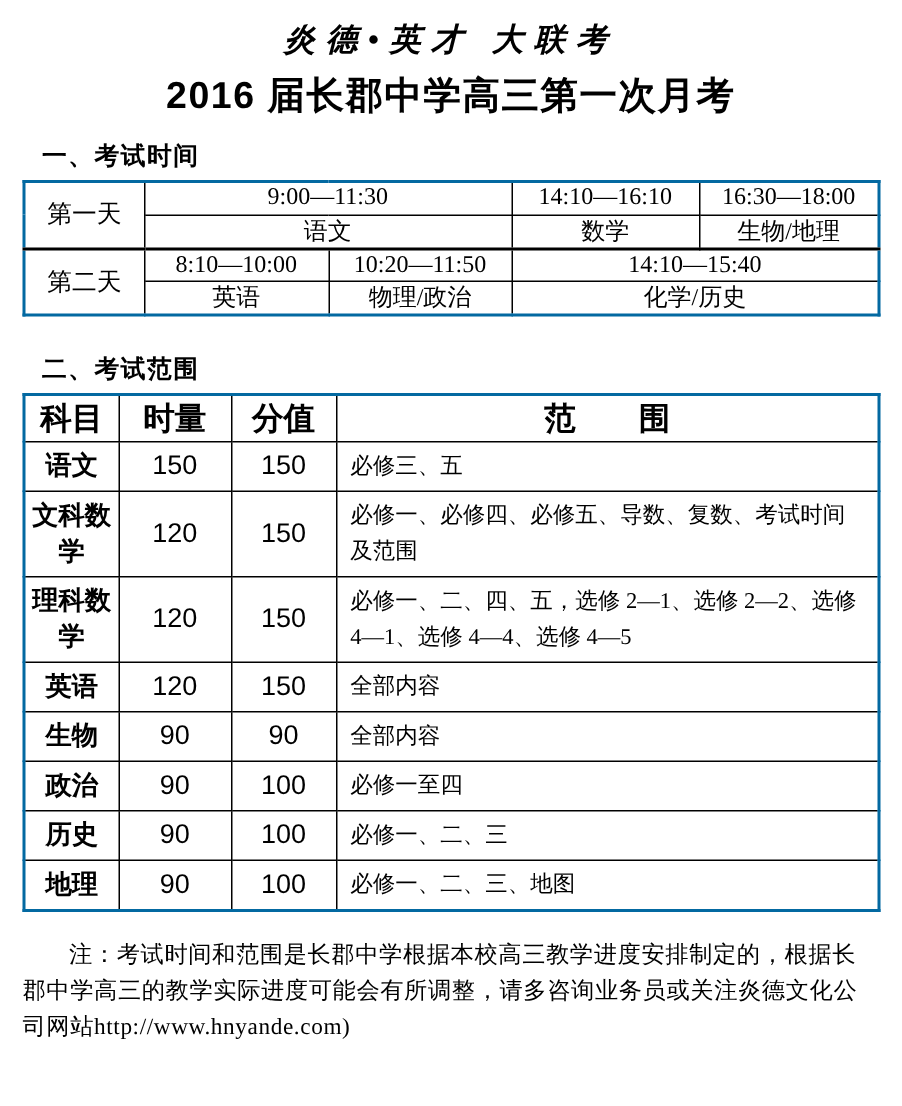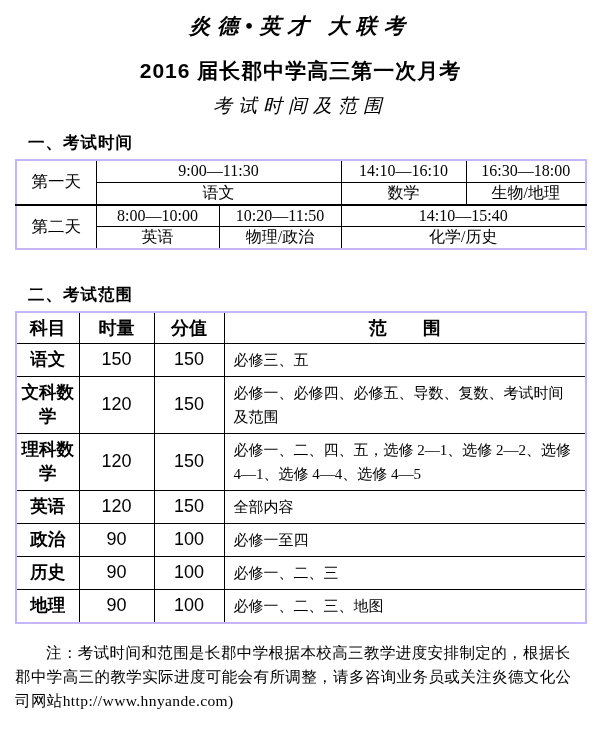--- a/index.html
+++ b/index.html
@@ -18,70 +18,70 @@
     font-family: "Liberation Serif", "DejaVu Serif", serif;
     font-style: italic;
     font-weight: bold;
     font-size: 21px;
     letter-spacing: 7px;
   }
   .title {
     text-align: center;
     font-family: "Liberation Sans", "DejaVu Sans", sans-serif;
     font-weight: bold;
-    font-size: 21px;
+    font-size: 25px;
     letter-spacing: 1px;
-    margin-top: 17px;
+    margin-top: 7px;
   }
   .subtitle {
     text-align: center;
     font-family: "Liberation Serif", "DejaVu Serif", serif;
     font-style: italic;
     font-size: 19px;
     letter-spacing: 6px;
     margin-top: 8px;
   }
 
   
   .sec-heading {
     font-family: Liberation Serif, serif;
     font-weight: bold;
     font-size: 16.5px;
     margin: 13px 0 5px 28px;
     letter-spacing: 1px;
   }
-  .sec-heading.second { margin-top: 34px; }
+  .sec-heading.second { margin-top: 24px; }
 
   
   table {
     border-collapse: collapse;
     margin-left: 15px;
     width: 570px;
     table-layout: fixed;
   }
-  table { border: 2px solid #c4b5fd; }
+  table { border: 2px solid #0369a1; }
   td, th { border: 1px solid #000; }
 
   
   .time-table td {
     height: 22px;
     text-align: center;
     vertical-align: middle;
     font-size: 16px;
     font-family: "Liberation Serif", "DejaVu Serif", serif;
   }
   .time-table td.day { font-size: 16.5px; }
   .time-table tr.group-start td { border-top-width: 2px; }
 
   
   .scope-table th {
     height: 31px;
     font-family: "Liberation Sans", "DejaVu Sans", sans-serif;
     font-weight: bold;
-    font-size: 18px;
+    font-size: 21px;
     text-align: center;
     vertical-align: middle;
   }
   .scope-table td { vertical-align: middle; }
   .scope-table td.subj {
     font-family: "Liberation Sans", "DejaVu Sans", sans-serif;
     font-weight: bold;
     font-size: 17.5px;
     text-align: center;
     height: 30px;
@@ -111,21 +111,20 @@
     font-family: "Liberation Serif", "DejaVu Serif", serif;
   }
 </style>
 </head>
 <body>
 
 <div class="page">
 
   <div class="brand">炎德•英才 大联考</div>
   <h1 class="title">2016 届长郡中学高三第一次月考</h1>
-  <div class="subtitle">考试时间及范围</div>
 
   <div class="sec-heading">一、考试时间</div>
 
   <table class="time-table">
     <colgroup>
       <col style="width:80px">
         <col style="width:123px">
         <col style="width:122px">
         <col style="width:125px">
         <col style="width:120px">
@@ -137,21 +136,21 @@
         <td>14:10—16:10</td>
         <td>16:30—18:00</td>
       </tr>
       <tr>
         <td colspan="2">语文</td>
         <td>数学</td>
         <td>生物/地理</td>
       </tr>
       <tr class="group-start">
         <td rowspan="2" class="day">第二天</td>
-        <td>8:00—10:00</td>
+        <td>8:10—10:00</td>
         <td>10:20—11:50</td>
         <td colspan="2">14:10—15:40</td>
       </tr>
       <tr>
         <td>英语</td>
         <td>物理/政治</td>
         <td colspan="2">化学/历史</td>
       </tr>
     </tbody>
   </table>
@@ -190,20 +189,26 @@
         <td class="num">150</td>
         <td class="scope">必修一、二、四、五，选修 2—1、选修 2—2、选修 4—1、选修 4—4、选修 4—5</td>
       </tr>
       <tr>
         <td class="subj">英语</td>
         <td class="num">120</td>
         <td class="num">150</td>
         <td class="scope">全部内容</td>
       </tr>
       <tr>
+        <td class="subj">生物</td>
+        <td class="num">90</td>
+        <td class="num">90</td>
+        <td class="scope">全部内容</td>
+      </tr>
+      <tr>
         <td class="subj">政治</td>
         <td class="num">90</td>
         <td class="num">100</td>
         <td class="scope">必修一至四</td>
       </tr>
       <tr>
         <td class="subj">历史</td>
         <td class="num">90</td>
         <td class="num">100</td>
         <td class="scope">必修一、二、三</td>

